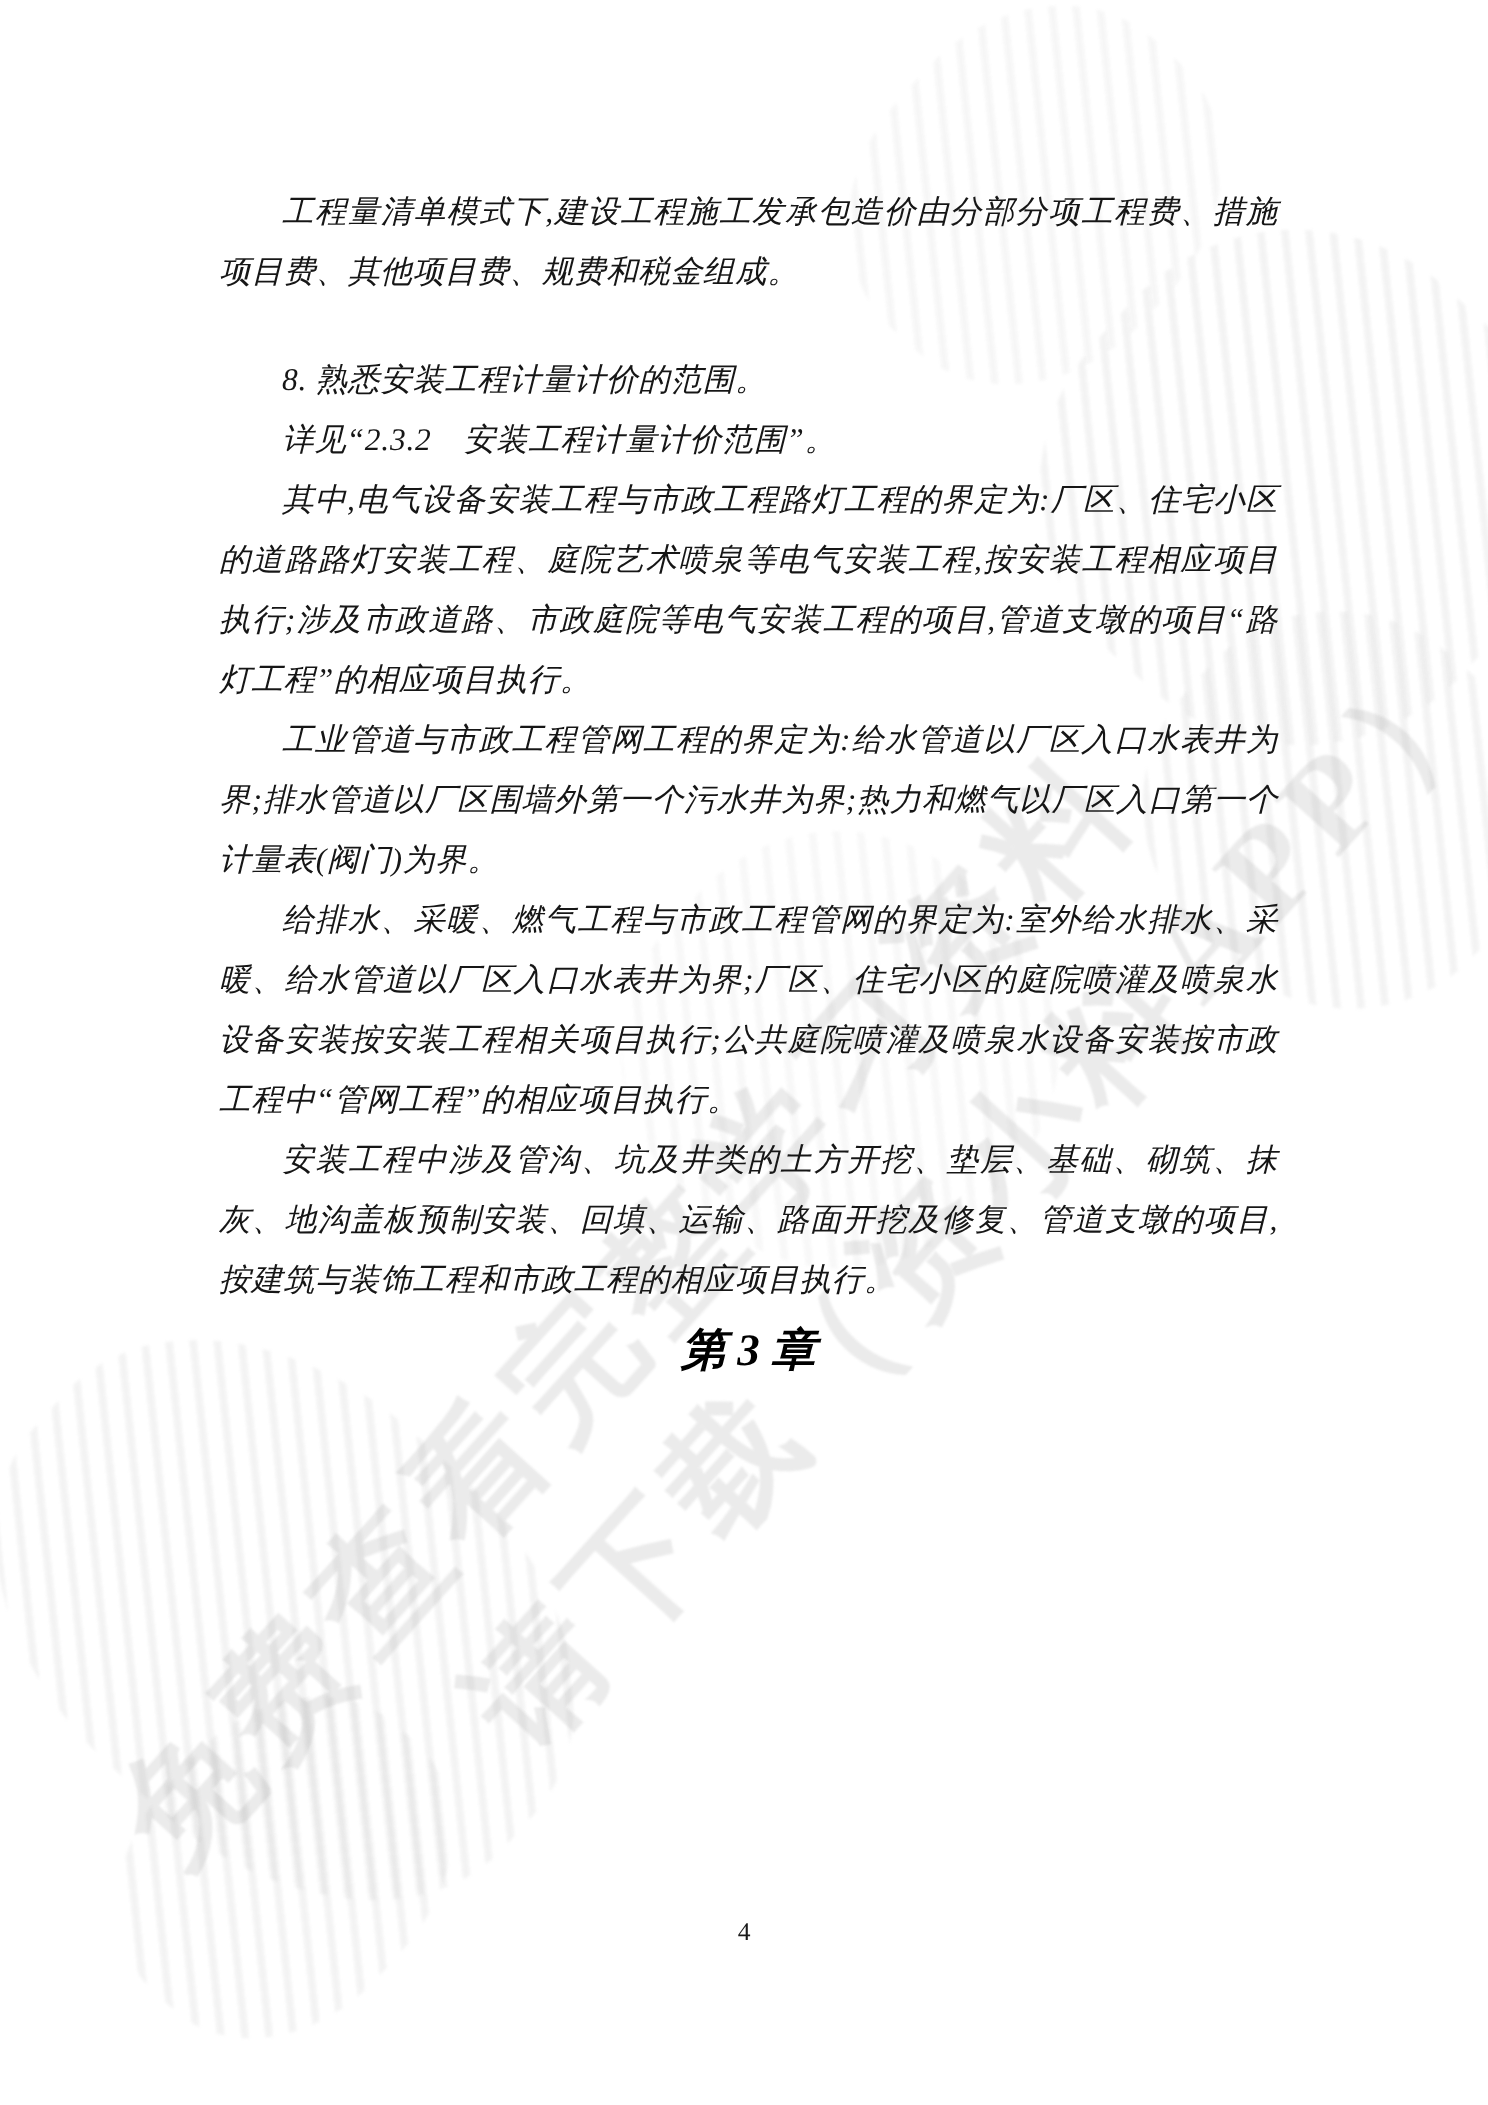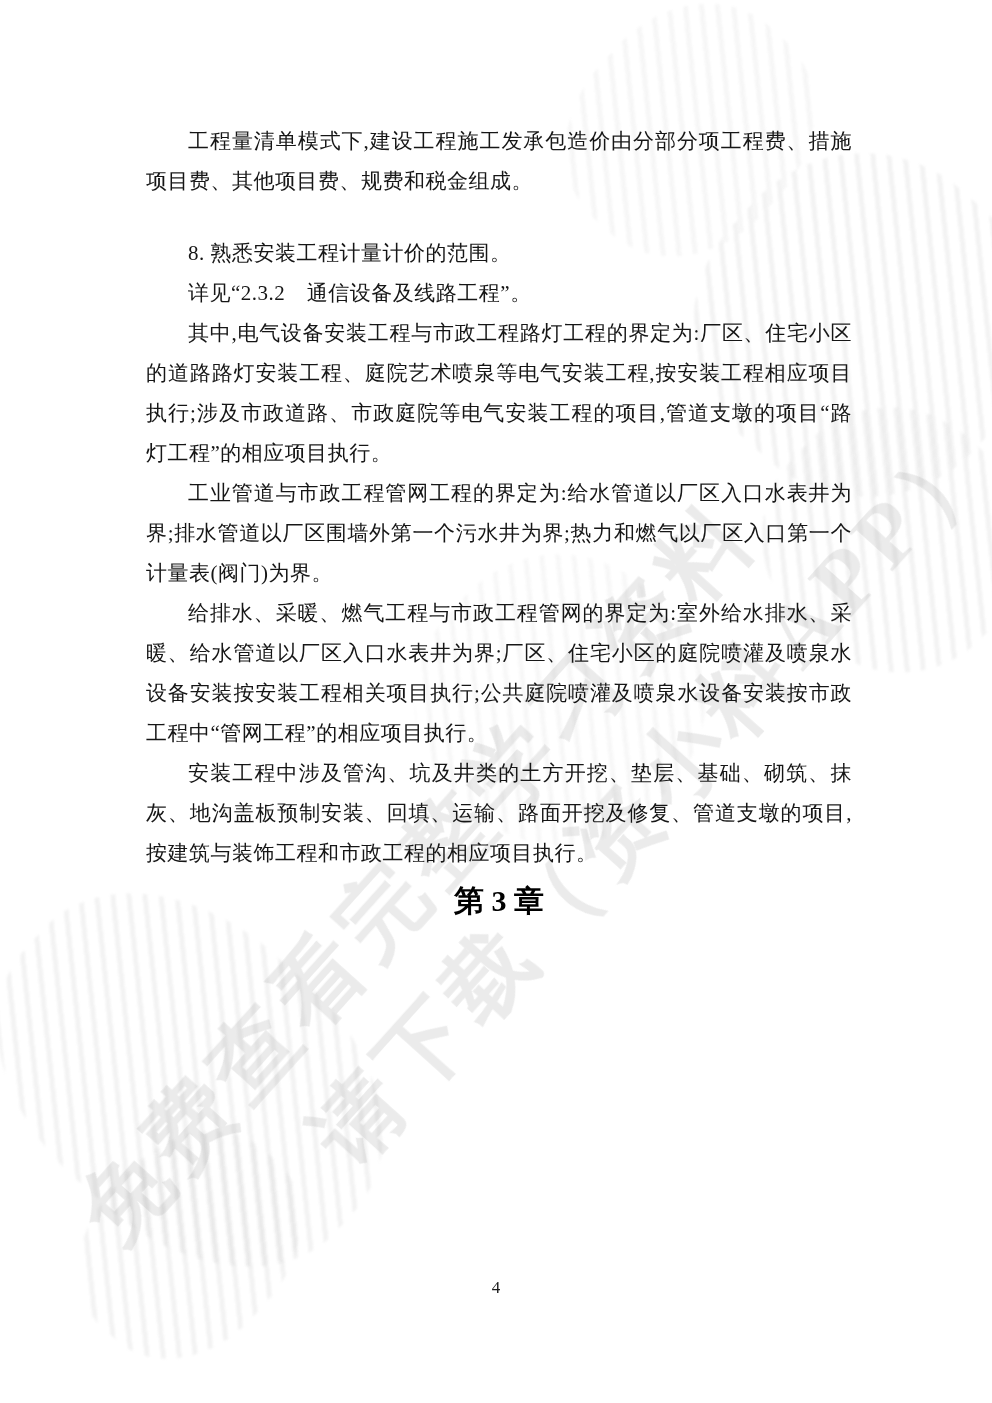--- a/index.html
+++ b/index.html
@@ -46,20 +46,21 @@
   .streak-5 { left: 70px;  top: 1150px; width: 240px; height: 190px; }
   .streak-6 { left: 420px; top: 560px;  width: 280px; height: 280px; opacity: .6; }
 
   
   .content {
     position: absolute;
     z-index: 1;
     left: 146px;
     top: 121px;
     width: 706px;
+    font-style: italic;
   }
   .content p {
     margin: 0;
     font-size: 21px;
     line-height: 40px;
     text-align: justify;
     text-indent: 2em;
     letter-spacing: 0.5px;
   }
   .para-gap { height: 32px; }
@@ -95,21 +96,21 @@
     <div class="streak streak-5"></div>
     <div class="streak streak-6"></div>
     <div class="wm-text wm-line1">免费查看完整学习资料</div>
     <div class="wm-text wm-line2">请下载（资小料APP）</div>
   </div>
 
   <div class="content">
     <p>工程量清单模式下,建设工程施工发承包造价由分部分项工程费、措施项目费、其他项目费、规费和税金组成。</p>
     <div class="para-gap"></div>
     <p>8. 熟悉安装工程计量计价的范围。</p>
-    <p>详见“2.3.2　通信设备及线路工程”。</p>
+    <p>详见“2.3.2　安装工程计量计价范围”。</p>
     <p>其中,电气设备安装工程与市政工程路灯工程的界定为:厂区、住宅小区的道路路灯安装工程、庭院艺术喷泉等电气安装工程,按安装工程相应项目执行;涉及市政道路、市政庭院等电气安装工程的项目,管道支墩的项目“路灯工程”的相应项目执行。</p>
     <p>工业管道与市政工程管网工程的界定为:给水管道以厂区入口水表井为界;排水管道以厂区围墙外第一个污水井为界;热力和燃气以厂区入口第一个计量表(阀门)为界。</p>
     <p>给排水、采暖、燃气工程与市政工程管网的界定为:室外给水排水、采暖、给水管道以厂区入口水表井为界;厂区、住宅小区的庭院喷灌及喷泉水设备安装按安装工程相关项目执行;公共庭院喷灌及喷泉水设备安装按市政工程中“管网工程”的相应项目执行。</p>
     <p>安装工程中涉及管沟、坑及井类的土方开挖、垫层、基础、砌筑、抹灰、地沟盖板预制安装、回填、运输、路面开挖及修复、管道支墩的项目,按建筑与装饰工程和市政工程的相应项目执行。</p>
     <h2 class="chapter-heading">第 3 章</h2>
   </div>
 
   <div class="page-footer">4</div>
 
 </div>

